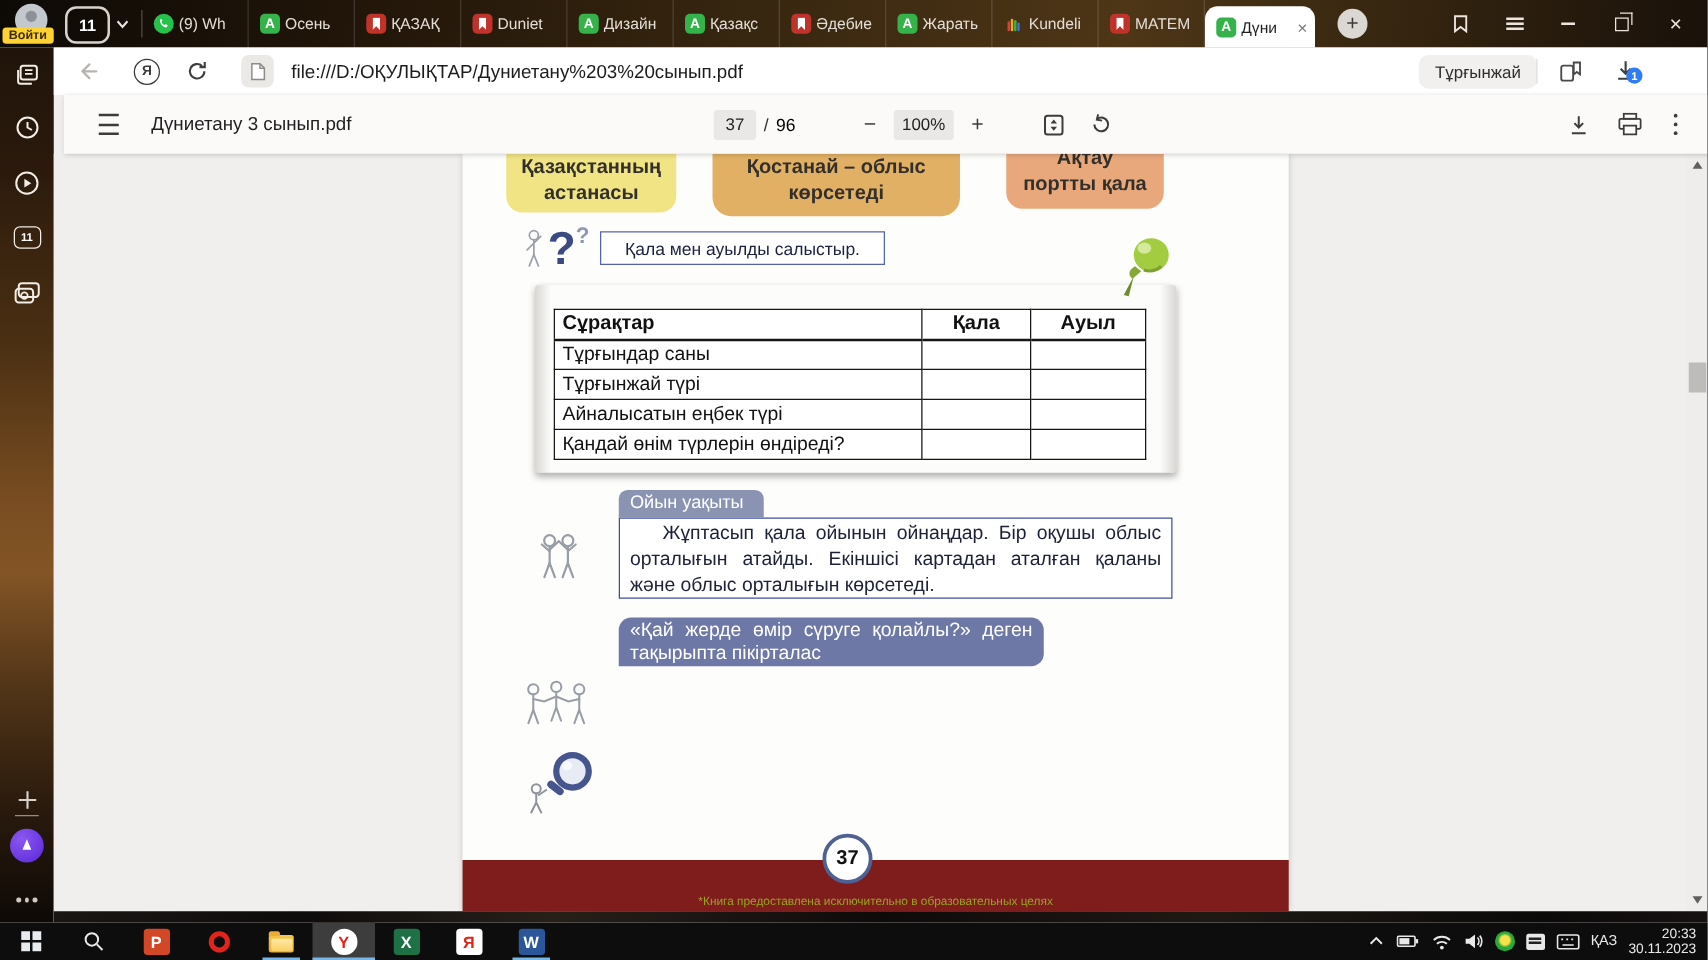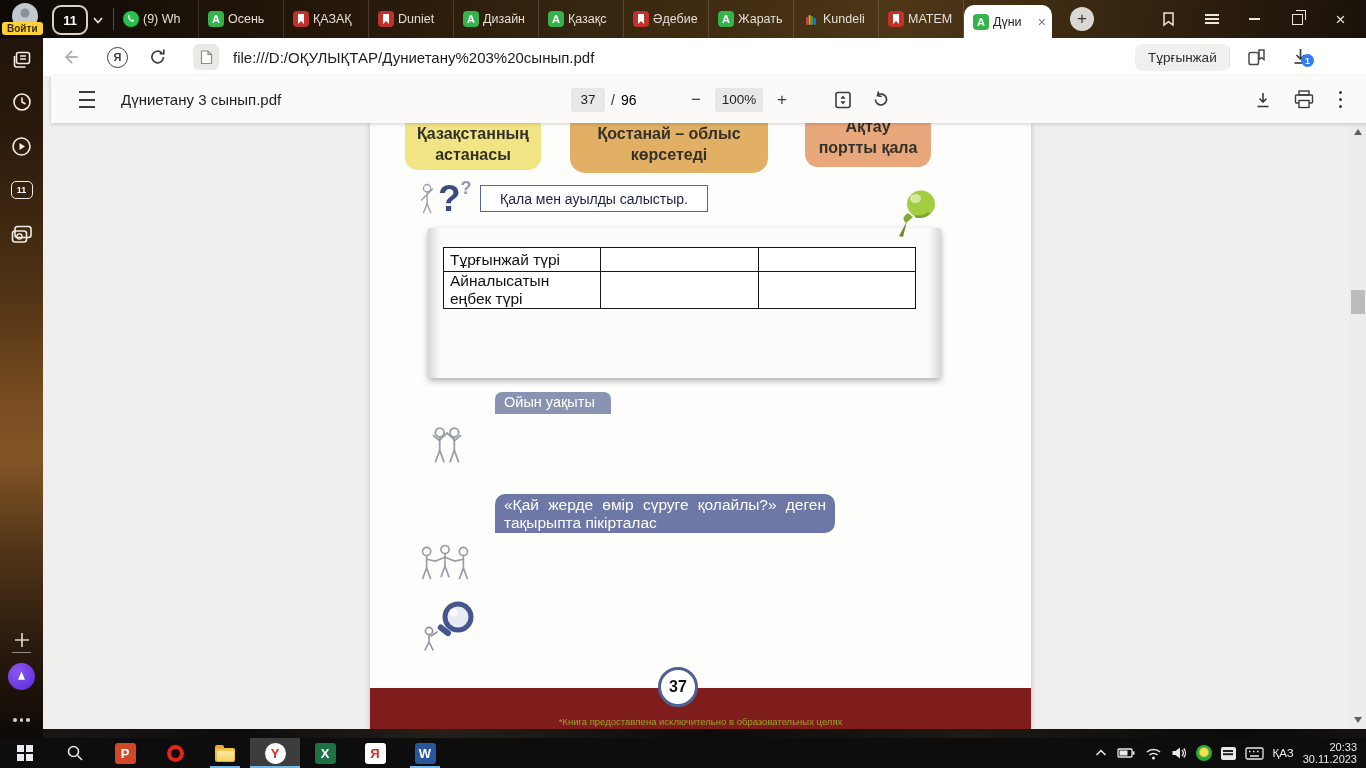--- a/index.html
+++ b/index.html
@@ -437,46 +437,62 @@
           <path d="M14 25 C9 28,8 32,12 35 L19 29 Z" fill="#85a836"></path>
           <ellipse cx="27" cy="16" rx="14" ry="13.5" fill="#a3cc41"></ellipse>
           <ellipse cx="21.5" cy="10.5" rx="5.5" ry="4.5" fill="#d5e99c"></ellipse>
           <path d="M35 25 a14 13.5 0 0 1 -14 3" fill="none" stroke="#7fa032" stroke-width="2.5"></path>
         </svg>
       </div>
 
       <div class="sheet" style="left:58px;top:105px;width:513px;height:150px;"></div>
       <table class="cmp" style="left:73px;top:124px;width:473px;">
         <tbody>
+            <tr class="hdr">
+          <th style="width:294px">Сұрақтар</th>
+          <th class="c" style="width:87px">Қала</th>
+          <th class="c" style="width:92px">Ауыл</th>
+        </tr>
+        <tr>
+          <td>Тұрғындар саны</td>
+              <td></td>
+              <td></td>
+        </tr>
         <tr>
           <td>Тұрғынжай түрі</td>
               <td></td>
               <td></td>
         </tr>
         <tr>
           <td>Айналысатын еңбек түрі</td>
+              <td></td>
+              <td></td>
+        </tr>
+        <tr>
+          <td>Қандай өнім түрлерін өндіреді?</td>
               <td></td>
               <td></td>
         </tr>
       </tbody>
         </table>
 
       <div class="sec-icon" style="left:56px;top:298px">
         <svg width="42" height="48" viewBox="0 0 40 46">
             <g fill="none" stroke="#989ea6" stroke-width="1.7" stroke-linecap="round">
               <circle cx="13" cy="11" r="4.2"></circle>
               <circle cx="27" cy="11" r="4.2"></circle>
               <path d="M13 15.5 V28 M27 15.5 V28"></path>
               <path d="M13 18 L20 11.5 L27 18"></path>
               <path d="M13 19 L7 14 M27 19 L33 14"></path>
               <path d="M13 28 L9 39 M13 28 L17 39 M27 28 L23 39 M27 28 L31 39"></path>
             </g>
           </svg>
       </div>
       <div class="sectab" style="left:125px;top:269px;width:116px;height:22px;background:#8a94b2;border-radius:7px 7px 0 0;font-size:14.5px">Ойын уақыты</div>
+      <div class="secbox" style="left:125px;top:291px;width:443px;height:65px;">Жұптасып қала ойынын ойнаңдар. Бір оқушы облыс орталығын атайды. Екіншісі картадан аталған қаланы және облыс орталығын көрсетеді.</div>
 
       <div class="sectab" style="left:125px;top:371px;width:340px;height:39px;background:#6e78a6;border-radius:10px 10px 10px 0;font-size:15.5px;line-height:18px;text-align:justify">«Қай жерде өмір сүруге қолайлы?» деген тақырыпта пікірталас</div>
       <div class="sec-icon" style="left:45px;top:417px">
         <svg width="60" height="50" viewBox="0 0 62 50">
             <g fill="none" stroke="#989ea6" stroke-width="1.7" stroke-linecap="round">
               <circle cx="12" cy="11" r="4.2"></circle>
               <circle cx="31" cy="9" r="4.2"></circle>
               <circle cx="50" cy="11" r="4.2"></circle>
               <path d="M12 15.5 V28 M31 13.5 V26 M50 15.5 V28"></path>
               <path d="M12 19 L21 21 L31 17 M31 17 L41 21 L50 19"></path>

